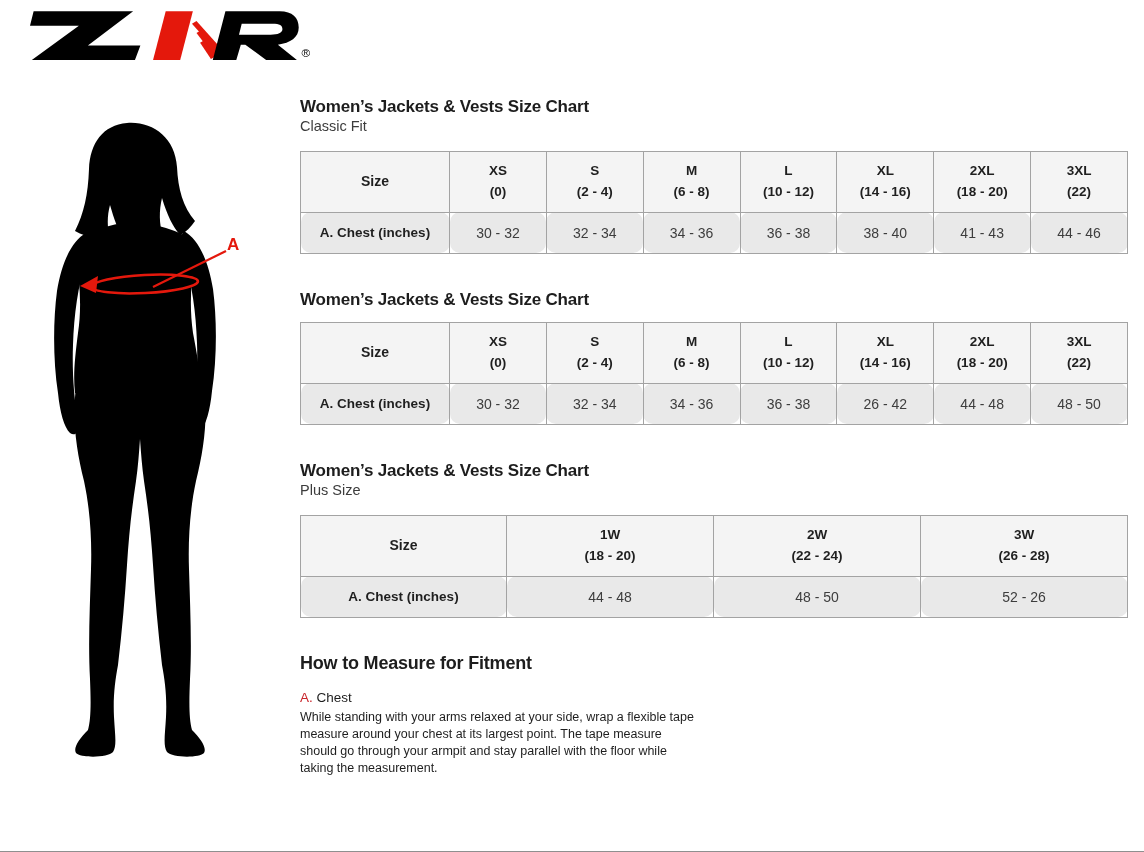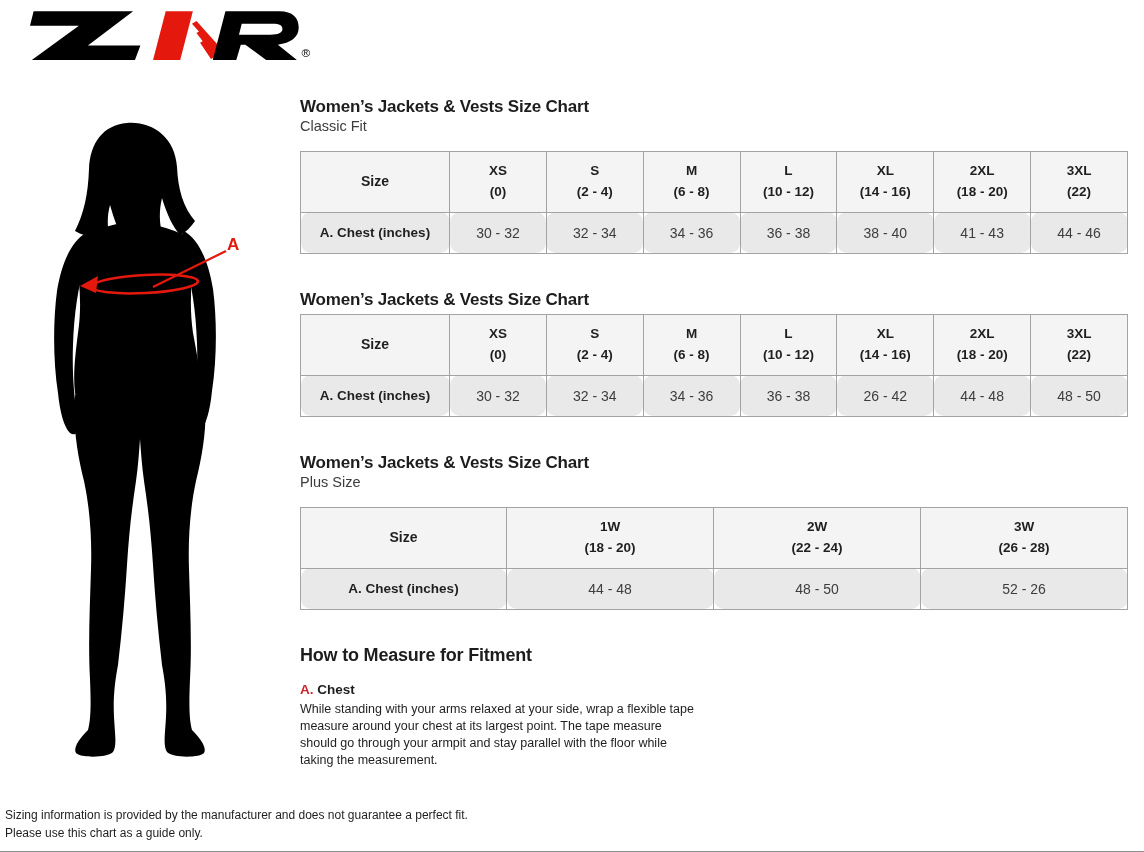--- a/index.html
+++ b/index.html
@@ -15,30 +15,30 @@
 
   
   .figure-col { position:absolute; left:30px; top:118px; width:260px; height:652px; }
 
   
   .content { position:absolute; left:300px; top:96px; width:828px; }
 
   .section-title { font-size:17px; font-weight:bold; color:#1d1d1d; margin:0; line-height:1.25; letter-spacing:-0.2px; }
   .section-subtitle { font-size:14.5px; color:#3c3c3c; margin:1px 0 15px; line-height:1.2; }
 
-  table.size-table { border-collapse:collapse; width:100%; table-layout:fixed; margin:4px 0 35px 0;padding-left:19px; }
+  table.size-table { border-collapse:collapse; width:100%; table-layout:fixed; margin:12px 0 35px 0;padding-left:19px; }
   table.size-table th, table.size-table td { border:1px solid var(--table-border,#a3a3a3); text-align:center; vertical-align:middle; padding:0; }
   table.size-table thead th { background:var(--head-bg,#f4f4f4); height:60px; font-size:13.5px; font-weight:bold; color:#1f1f1f; line-height:1.55; }
   table.size-table tbody td { background:var(--row-bg,#e9e9e9); height:40px; font-size:14px; font-weight:normal; color:#3d3d3d;border-radius:10px; }
   table.size-table th.corner { width:148px; font-size:14px; }
   table.size-table[data-section-index="2"] th.corner { width:205px; }
   table.size-table td.rowlabel { font-weight:bold; color:#1f1f1f; font-size:13.5px; }
 
   .howto-title { font-size:18px; font-weight:bold; margin:10px 0 16px; letter-spacing:-0.2px; }
-  .howto-item-title { font-size:13.5px; font-weight:bold; margin:0 0 4px; color:#1d1d1d; }
+  .howto-item-title { font-size:13.5px; font-weight:normal; margin:0 0 4px; color:#1d1d1d; }
   .howto-item-title .letter { color:var(--howto-red,#c9252b); }
   .howto-desc { font-size:12.5px; line-height:1.36; width:402px; margin:0; color:#1e1e1e; }
 
   .disclaimer { position:absolute; left:5px; bottom:9px; font-size:12px; line-height:1.5; color:#1f1f1f; }
 
   .accent-fill { fill:var(--accent,#e4180c); }
   .accent-stroke { stroke:var(--accent,#e4180c); fill:none; }
   .silhouette { fill:#000000; }
 </style>
 </head>
@@ -219,18 +219,14 @@
     <section>
       <h2 class="howto-title">How to Measure for Fitment</h2>
       <div class="howto-item">
         <p class="howto-item-title"><span class="letter">A.</span> <span>Chest</span></p>
         <p class="howto-desc">While standing with your arms relaxed at your side, wrap a flexible tape measure around your chest at its largest point. The tape measure should go through your armpit and stay parallel with the floor while taking the measurement.</p>
       </div>
     </section>
 
   </div>
 
-  <div class="disclaimer">
-    <div>Sizing information is provided by the manufacturer and does not guarantee a perfect fit.</div>
-    <div>Please use this chart as a guide only.</div>
-  </div>
 
 </div>
 
 </body></html>

